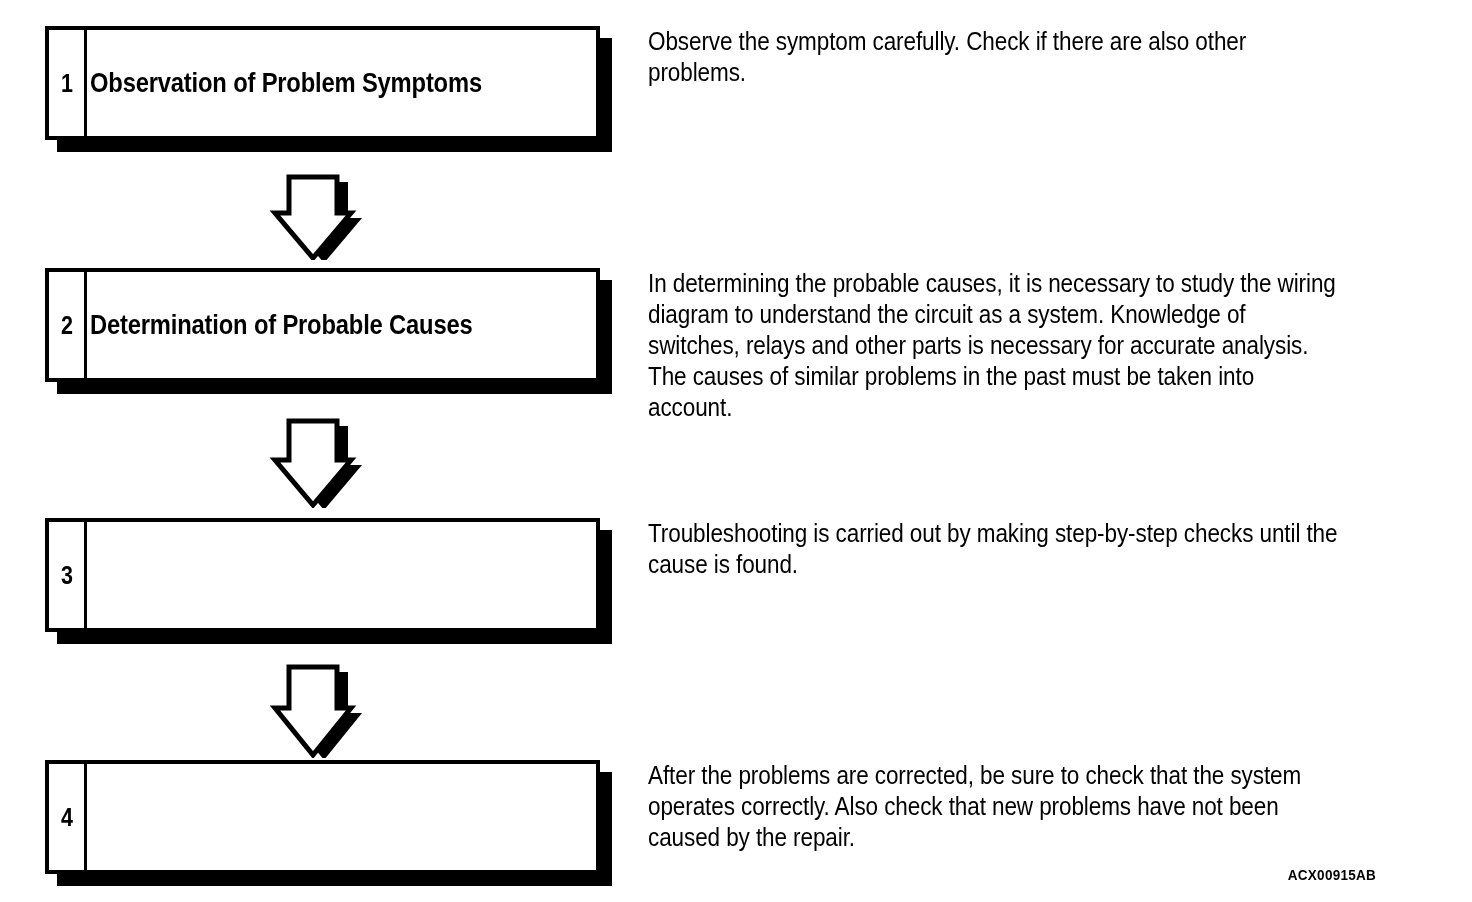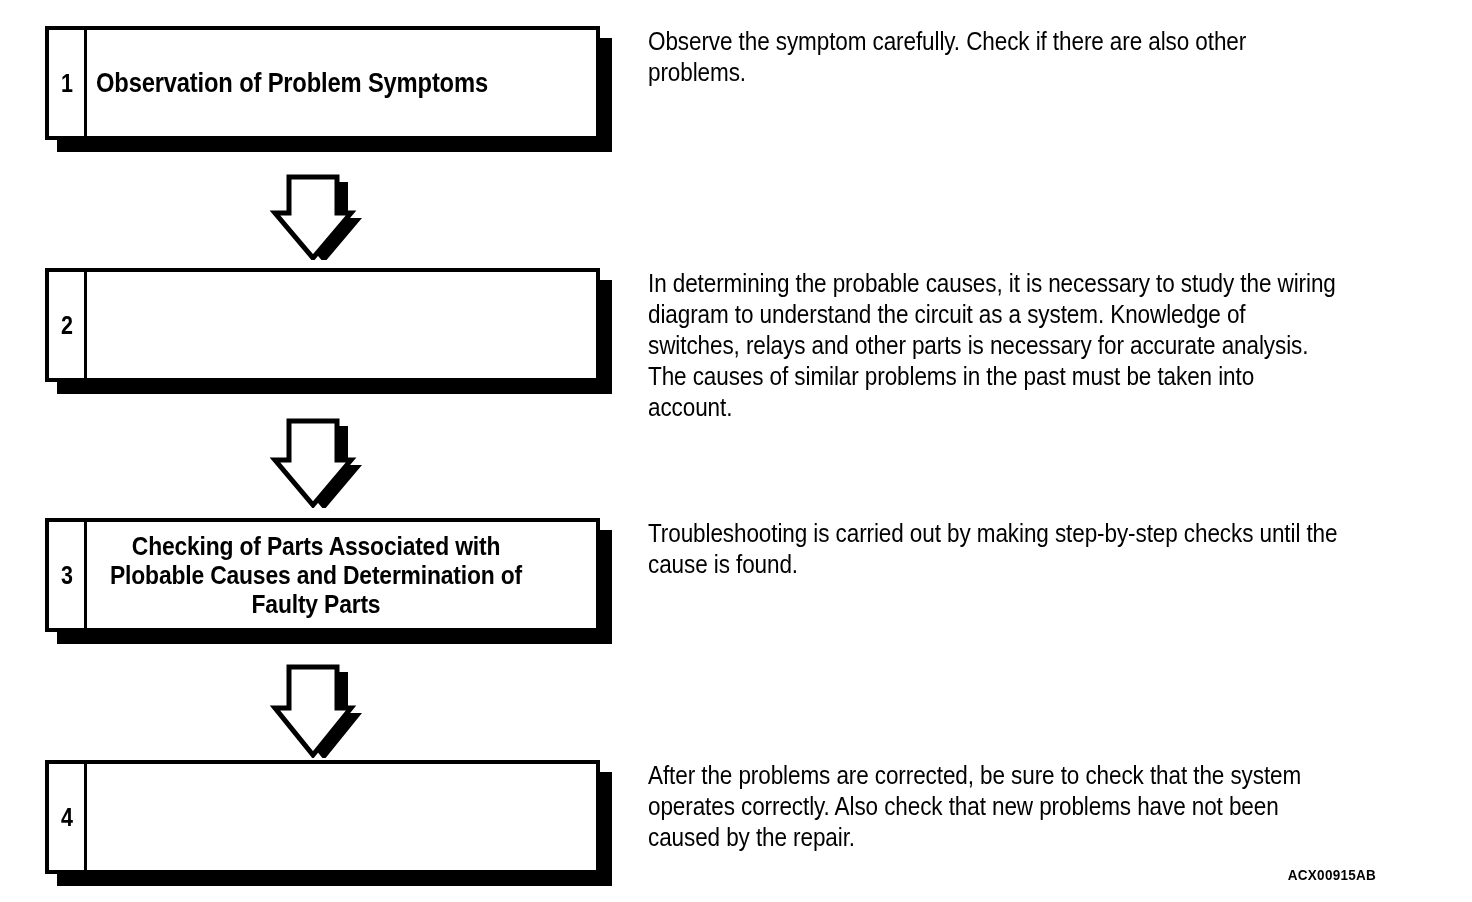--- a/index.html
+++ b/index.html
@@ -65,22 +65,21 @@
     font-weight: bold;
     line-height: 1;
     transform: scaleX(0.86);
     transform-origin: center center;
   }
 
   .step-title-cell {
     flex: 1 1 auto;
     display: flex;
     align-items: center;
-    padding-left: 9px;
-    text-align: center;
+    padding-left: 3px;
   }
   .step-title {
     font-size: 27px;
     font-weight: bold;
     line-height: 29px;
     letter-spacing: -0.2px;
     transform: scaleX(0.88);
     transform-origin: left center;
     white-space: pre-line;
   }
@@ -147,40 +146,40 @@
       <polygon points="21,9 21,45 7,45 45,90 83,45 69,45 69,9" fill="#ffffff" stroke="#000000" stroke-width="5" stroke-linejoin="miter"></polygon>
     </svg>
   </div>
 
   <div class="step-row">
     <div class="step-shadow" style="top:280px; height:114px; width:555px;"></div>
     <div class="step-box" style="top:268px; height:114px;">
       <div class="step-number-cell">
         <span class="step-number">2</span>
       </div>
+      <div class="step-title-cell">
+        <span class="step-title">Determination of Probable Causes</span>
+      </div>
     </div>
     <div class="step-desc" style="top:268px;">In determining the probable causes, it is necessary to study the wiring diagram to understand the circuit as a system. Knowledge of switches, relays and other parts is necessary for accurate analysis. The causes of similar problems in the past must be taken into account.</div>
   </div>
 
   <div class="arrow-wrap" style="top:412px;">
     <svg width="100" height="96" viewBox="0 0 100 96" aria-hidden="true">
       <polygon points="21,9 21,48 7,48 45,93 83,48 69,48 69,9" transform="translate(11,5)" fill="#000000"></polygon>
       <polygon points="21,9 21,48 7,48 45,93 83,48 69,48 69,9" fill="#ffffff" stroke="#000000" stroke-width="5" stroke-linejoin="miter"></polygon>
     </svg>
   </div>
 
   <div class="step-row">
     <div class="step-shadow" style="top:530px; height:114px; width:555px;"></div>
     <div class="step-box" style="top:518px; height:114px;">
       <div class="step-number-cell">
         <span class="step-number">3</span>
       </div>
-      <div class="step-title-cell">
-        <span class="step-title" style="font-size:26px; line-height:29px;">Checking of Parts Associated with Plobable Causes and Determination of Faulty Parts</span>
-      </div>
     </div>
     <div class="step-desc" style="top:518px;">Troubleshooting is carried out by making step-by-step checks until the cause is found.</div>
   </div>
 
   <div class="arrow-wrap" style="top:658px;">
     <svg width="100" height="100" viewBox="0 0 100 100" aria-hidden="true">
       <polygon points="21,9 21,50 7,50 45,97 83,50 69,50 69,9" transform="translate(11,5)" fill="#000000"></polygon>
       <polygon points="21,9 21,50 7,50 45,97 83,50 69,50 69,9" fill="#ffffff" stroke="#000000" stroke-width="5" stroke-linejoin="miter"></polygon>
     </svg>
   </div>

